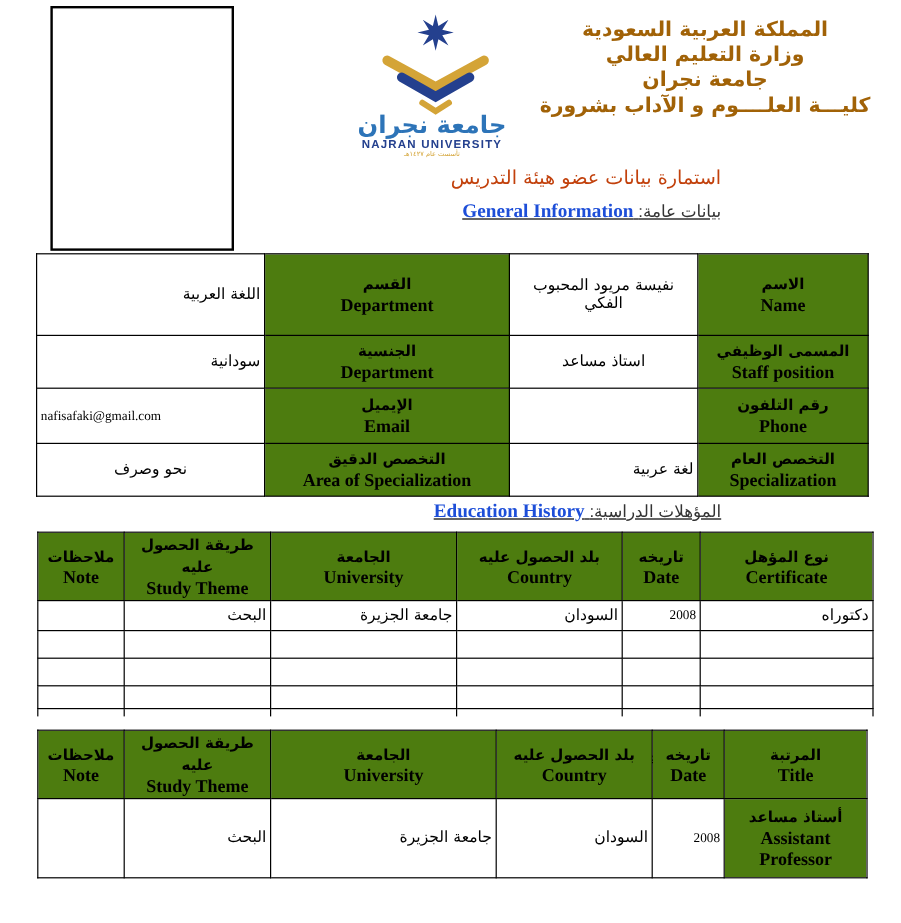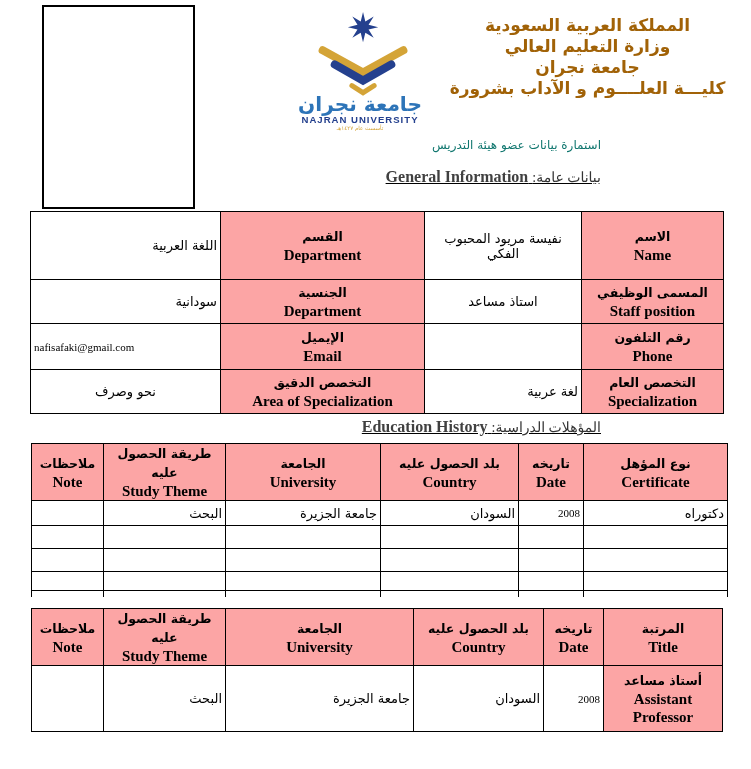--- a/index.html
+++ b/index.html
@@ -14,42 +14,42 @@
   }
   .logo-wrap { position:absolute; left:283px; top:10px; width:154px; height:121px; }
   .ministry-header {
     position:absolute; left:430px; top:15px; width:315px;
     text-align:center; direction:rtl;
     font-family:"DejaVu Sans",sans-serif; font-weight:bold;
     font-size:17px; line-height:21px; color:#a16207;
   }
   .form-title {
     position:absolute; right:150px; top:138px; direction:rtl;
-    font-family:"DejaVu Sans",sans-serif; font-size:12px; color:#0f766e;
+    font-family:"DejaVu Sans",sans-serif; font-size:16px; color:#c2410c;
     white-space:nowrap;
   }
   .section-heading {
     position:absolute; right:150px; direction:rtl; white-space:nowrap;
     text-decoration:underline;
   }
   .section-heading .ar {
-    font-family:Liberation Serif, serif; font-size:14px; color:#333;
+    font-family:Liberation Sans, sans-serif; font-size:14px; color:#333;
   }
   .section-heading .en {
-    font-family:"Liberation Serif",serif; font-size:16px; font-weight:bold; color:#404040;
+    font-family:"Liberation Serif",serif; font-size:16px; font-weight:bold; color:#1d4ed8;
   }
   .heading-general   { top:168px; }
   .heading-education { top:418px; }
   .heading-rank      { top:621px; }
 
   table.tbl { border-collapse:collapse; table-layout:fixed; position:absolute; }
   table.tbl td {
     border:1.5px solid #000; padding:0 3px; vertical-align:middle; overflow:hidden;
   }
-  td.hdr { background:#fca5a5; text-align:center; }
+  td.hdr { background:#4d7c0f; text-align:center; }
   .h-ar { font-family:"DejaVu Sans",sans-serif; font-weight:bold; font-size:12.5px; line-height:19px; direction:rtl; }
   .h-en { font-family:"Liberation Serif",serif; font-weight:bold; font-size:15px; line-height:18px; }
   .val   { font-family:"DejaVu Sans",sans-serif; font-size:13px; direction:rtl; }
   .val-en{ font-family:"Liberation Serif",serif; font-size:11px; direction:ltr; }
   .ta-c { text-align:right; } .ta-r { text-align:center; } .ta-l { text-align:left; }
 
   .tbl-general   { left:30px; top:211px; width:693px; }
   .tbl-education { left:31px; top:443px; width:696px; }
   .tbl-rank      { left:31px; top:608px; width:691px; }
   tr.partial td { border-bottom:none; }

